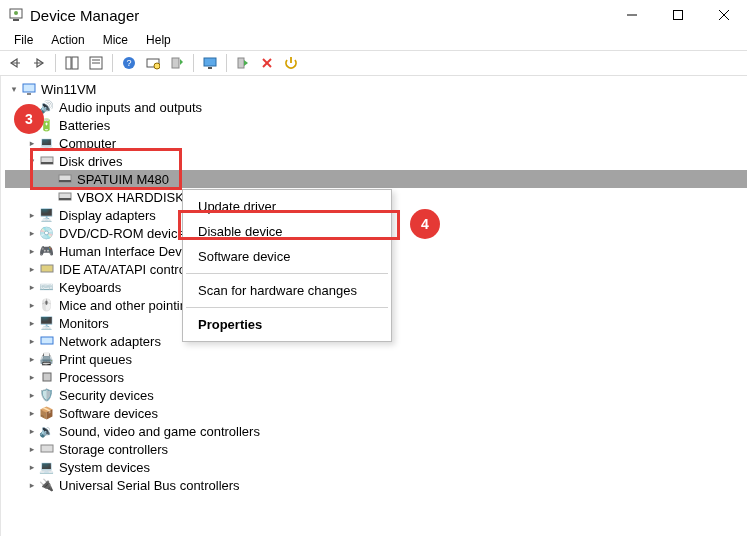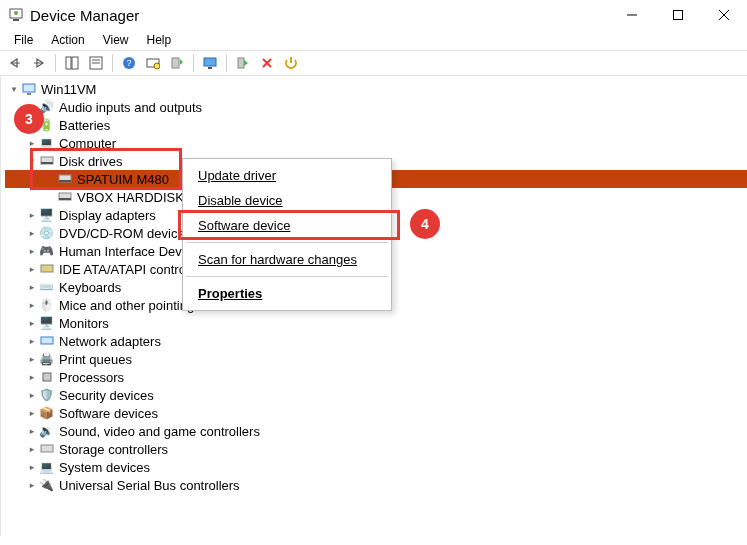--- a/index.html
+++ b/index.html
@@ -15,21 +15,21 @@
 .menu-item { padding: 2px 8px; cursor: default; }
 
 .toolbar { height: 26px; border-top: 1px solid #e0e0e0; border-bottom: 1px solid #e0e0e0; display: flex; align-items: center; padding: 0 4px; gap: 2px; }
 .tb-btn { width: 22px; height: 22px; display: flex; align-items: center; justify-content: center; border: 1px solid transparent; }
 .tb-sep { width: 1px; height: 18px; background: #d0d0d0; margin: 0 3px; }
 
 .content { padding: 4px 0 0 4px; height: 460px; overflow: auto; border: 1px solid #e5e5e5; border-top: none; border-right: none; border-bottom: none; position: relative;}
 
 .tree { font-size: 13px; }
 .node { display: flex; align-items: center; height: 18px; padding: 0 2px; cursor: default; user-select: none; }
-.node.selected { background: #c2410c; }
+.node.selected { background: #a3a3a3; }
 .twist { width: 14px; display: flex; align-items: center; justify-content: center; color: #6a6a6a; font-size: 9px; }
 .twist.empty { visibility: hidden; }
 .nicon { width: 16px; height: 16px; margin-right: 4px; display: flex; align-items: center; justify-content: center; font-size: 12px; }
 .label { white-space: nowrap; }
 
 .indent-0 { padding-left: 2px; }
 .indent-1 { padding-left: 20px; }
 .indent-2 { padding-left: 38px; }
 
 .context-menu { position: absolute; background: #fff; border: 1px solid #bcbcbc; box-shadow: 3px 3px 6px rgba(0,0,0,0.15); padding: 4px 1px; min-width: 210px; font-size: 13px; }
@@ -68,21 +68,21 @@
           <line x1="0" y1="0" x2="10" y2="10" stroke="#000" stroke-width="1"></line>
           <line x1="10" y1="0" x2="0" y2="10" stroke="#000" stroke-width="1"></line>
         </svg>
     </div>
   </div>
 </div>
 
 <div class="menubar">
   <div class="menu-item">File</div>
   <div class="menu-item">Action</div>
-  <div class="menu-item">View</div>
+  <div class="menu-item">Mice</div>
   <div class="menu-item">Help</div>
 </div>
 
 <div class="toolbar">
   <div class="tb-btn">
       <svg width="14" height="12">
         <path d="M9 2 L3 6 L9 10 Z" fill="none" stroke="#555" stroke-width="1.2"></path>
         <line x1="3" y1="6" x2="12" y2="6" stroke="#555"></line>
       </svg>
     </div>
@@ -302,21 +302,21 @@
         <span class="label">System devices</span>
       </div>
     <div class="node indent-1">
         <span class="twist">▸</span>
         <span class="nicon">🔌</span>
         <span class="label">Universal Serial Bus controllers</span>
       </div>
   </div>
 </div>
 
-<div class="context-menu" style="left:182px; top:158px;text-decoration:underline;">
+<div class="context-menu" style="left:182px; top:189px;">
   <div class="cm-item">Update driver</div>
   <div class="cm-item">Disable device</div>
   <div class="cm-item">Software device</div>
   <div class="cm-sep"></div>
   <div class="cm-item">Scan for hardware changes</div>
   <div class="cm-sep"></div>
   <div class="cm-item bold">Properties</div>
 </div>
 
 <div class="redbox" style="left:30px; top:148px; width:152px; height:42px;"></div>

